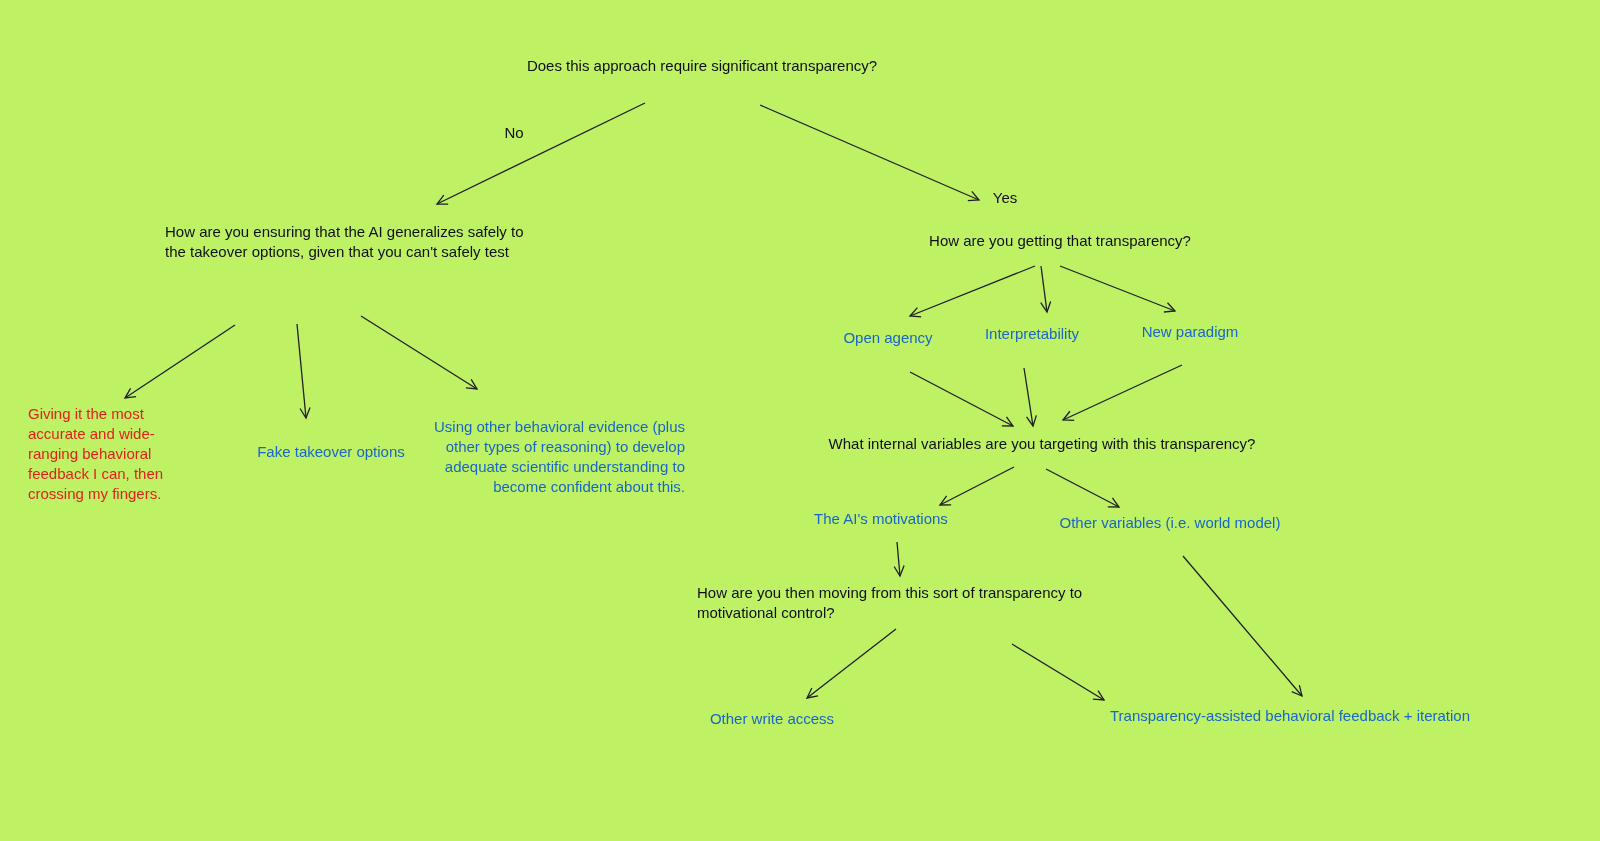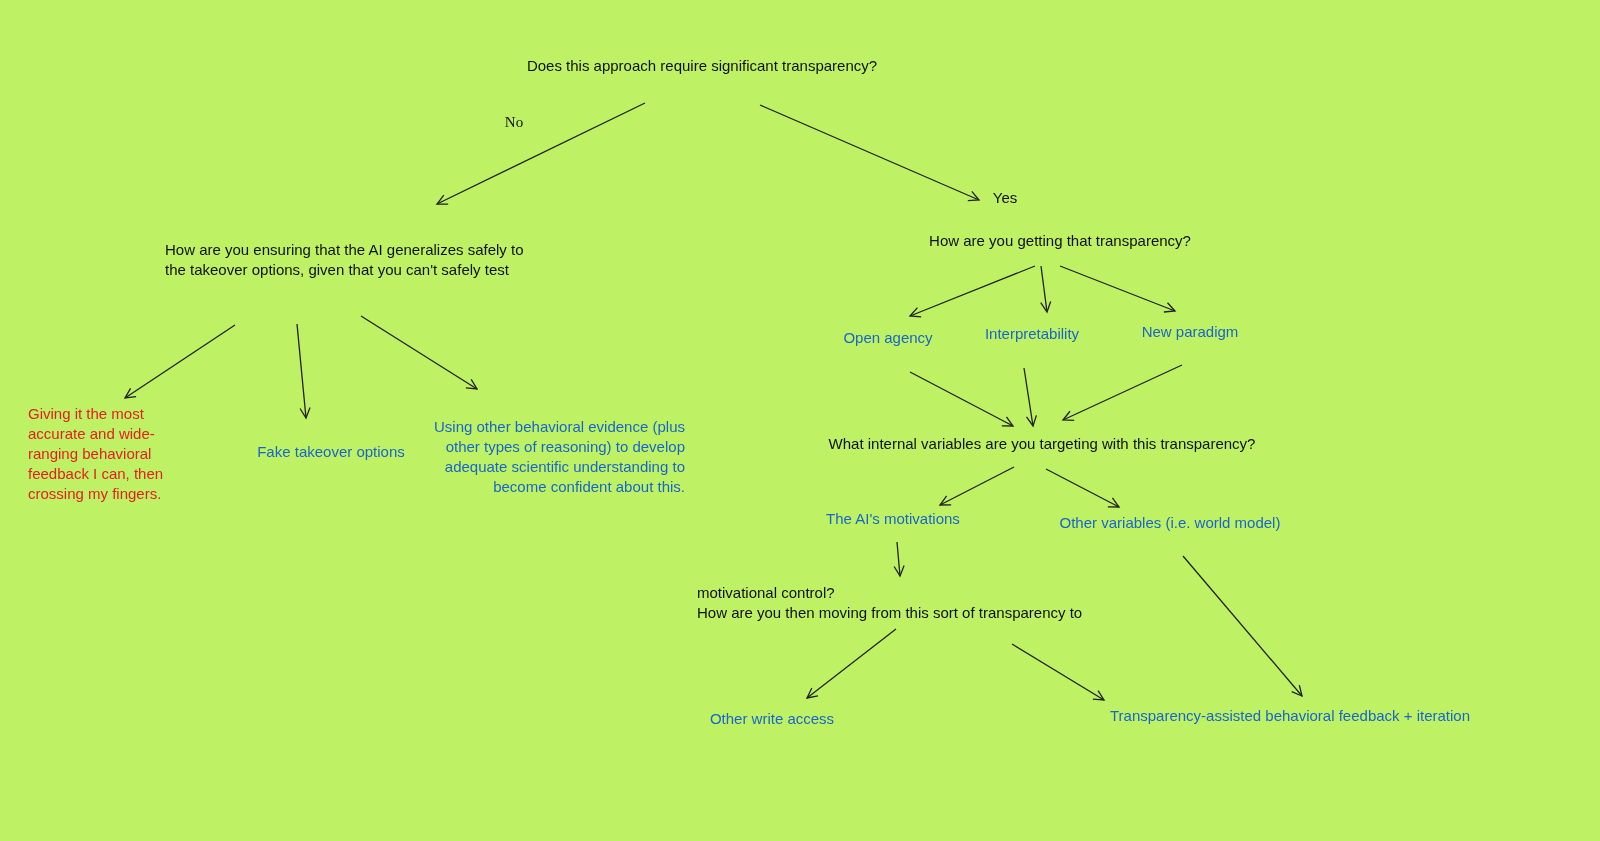--- a/index.html
+++ b/index.html
@@ -47,25 +47,25 @@
     <line class="arrow" x1="1014" y1="467" x2="940" y2="505" marker-end="url(#ah)"></line>
     <line class="arrow" x1="1046" y1="469" x2="1119" y2="507" marker-end="url(#ah)"></line>
     <line class="arrow" x1="897" y1="542" x2="900" y2="576" marker-end="url(#ah)"></line>
     <line class="arrow" x1="896" y1="629" x2="807" y2="698" marker-end="url(#ah)"></line>
     <line class="arrow" x1="1012" y1="644" x2="1104" y2="700" marker-end="url(#ah)"></line>
     <line class="arrow" x1="1183" y1="556" x2="1302" y2="696" marker-end="url(#ah)"></line>
   </svg>
 
   <div class="t center nowrap" style="left:702px; top:56px;">Does this approach require significant transparency?</div>
 
-  <div class="t center nowrap" style="left:514px; top:112px;font-family:Liberation Serif, serif;">No</div>
+  <div class="t center nowrap" style="left:514px; top:123px;">No</div>
 
   <div class="t center nowrap" style="left:1005px; top:144px;margin-top:44px;">Yes</div>
 
-  <div class="t" style="left:165px; top:240px;">
+  <div class="t" style="left:165px; top:222px;">
     <div class="nowrap">How are you ensuring that the AI generalizes safely to</div>
     <div class="nowrap">the takeover options, given that you can't safely test</div>
   </div>
 
   <div class="t red" style="left:28px; top:404px;">
     <div class="nowrap">Giving it the most</div>
     <div class="nowrap">accurate and wide-</div>
     <div class="nowrap">ranging behavioral</div>
     <div class="nowrap">feedback I can, then</div>
     <div class="nowrap">crossing my fingers.</div>
@@ -83,26 +83,26 @@
   <div class="t center nowrap" style="left:1060px; top:231px;">How are you getting that transparency?</div>
 
   <div class="t blue center nowrap" style="left:888px; top:328px;">Open agency</div>
 
   <div class="t blue center nowrap" style="left:1032px; top:324px;">Interpretability</div>
 
   <div class="t blue center nowrap" style="left:1190px; top:322px;">New paradigm</div>
 
   <div class="t center nowrap" style="left:1042px; top:434px;">What internal variables are you targeting with this transparency?</div>
 
-  <div class="t blue center nowrap" style="left:881px; top:509px;margin-left:12px;">The AI's motivations</div>
+  <div class="t blue center nowrap" style="left:881px; top:509px;">The AI's motivations</div>
 
   <div class="t blue center nowrap" style="left:1170px; top:513px;">Other variables (i.e. world model)</div>
 
   <div class="t" style="left:697px; top:583px;">
+    <div class="nowrap">How are you then moving from this sort of transparency to</div>
     <div class="nowrap">motivational control?</div>
-    <div class="nowrap">How are you then moving from this sort of transparency to</div>
   </div>
 
   <div class="t blue center nowrap" style="left:772px; top:709px;">Other write access</div>
 
   <div class="t blue center nowrap" style="left:1290px; top:706px;">Transparency-assisted behavioral feedback + iteration</div>
 
 </div>
 
 </body></html>

